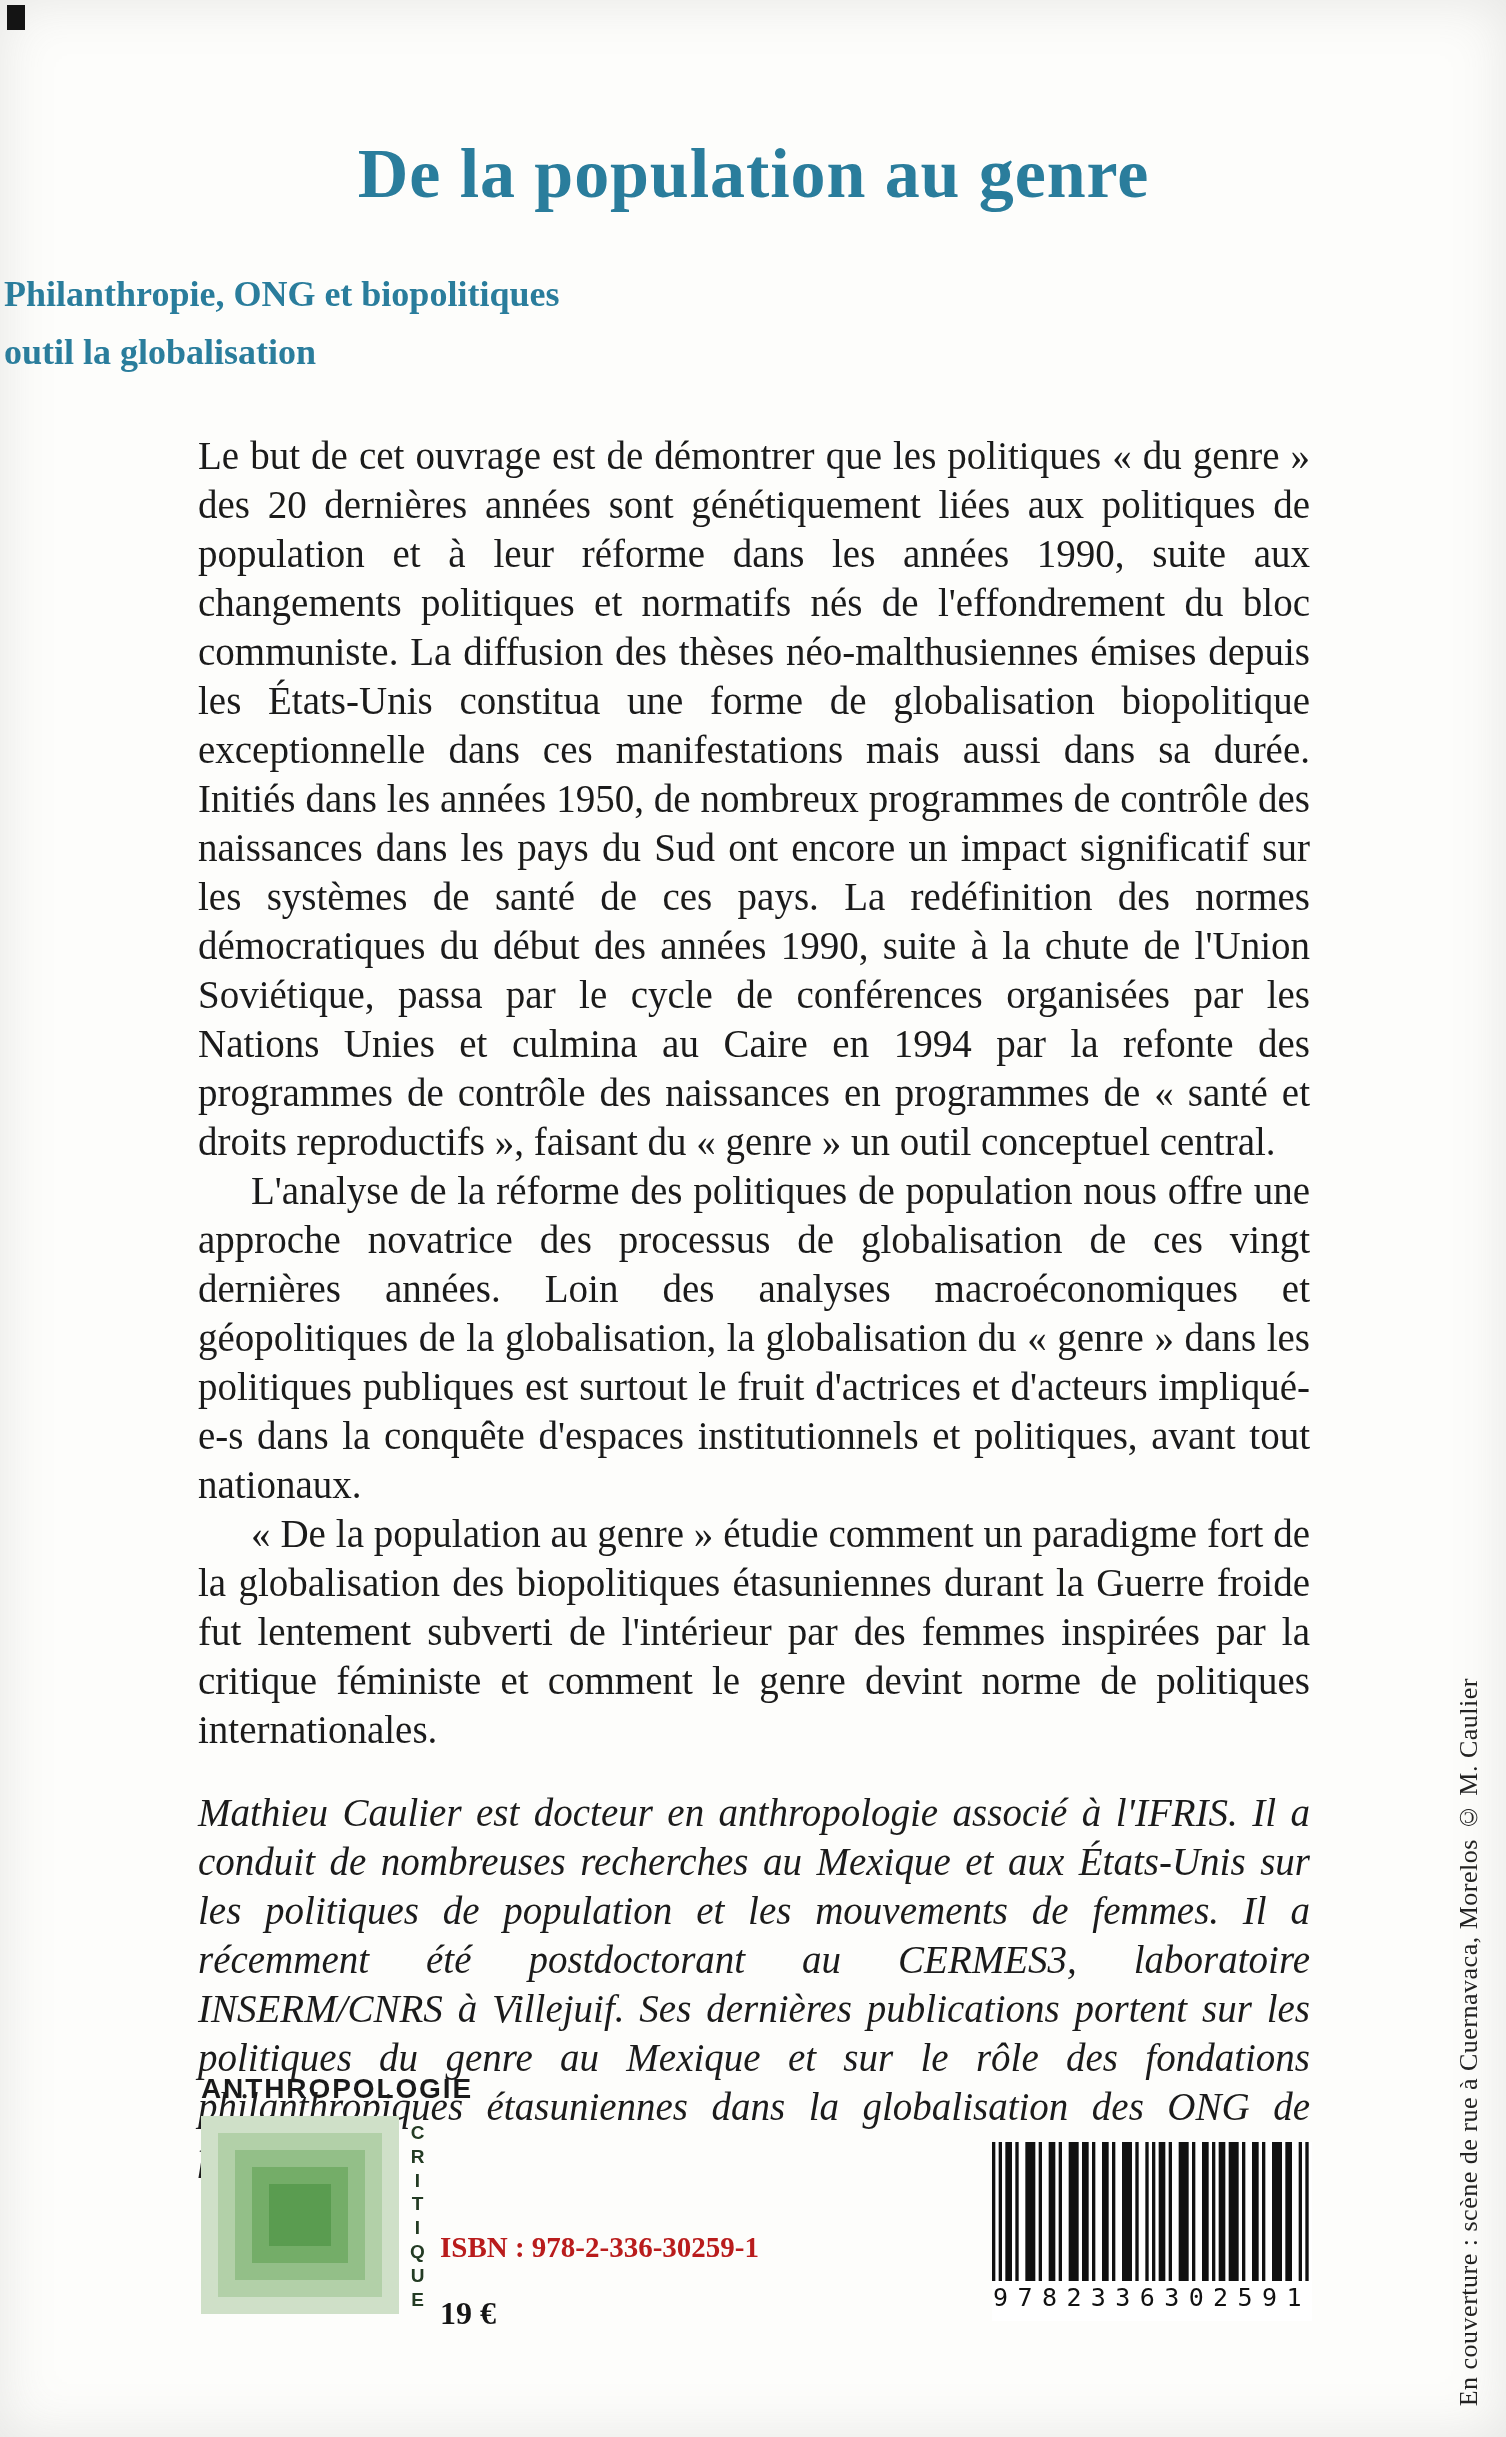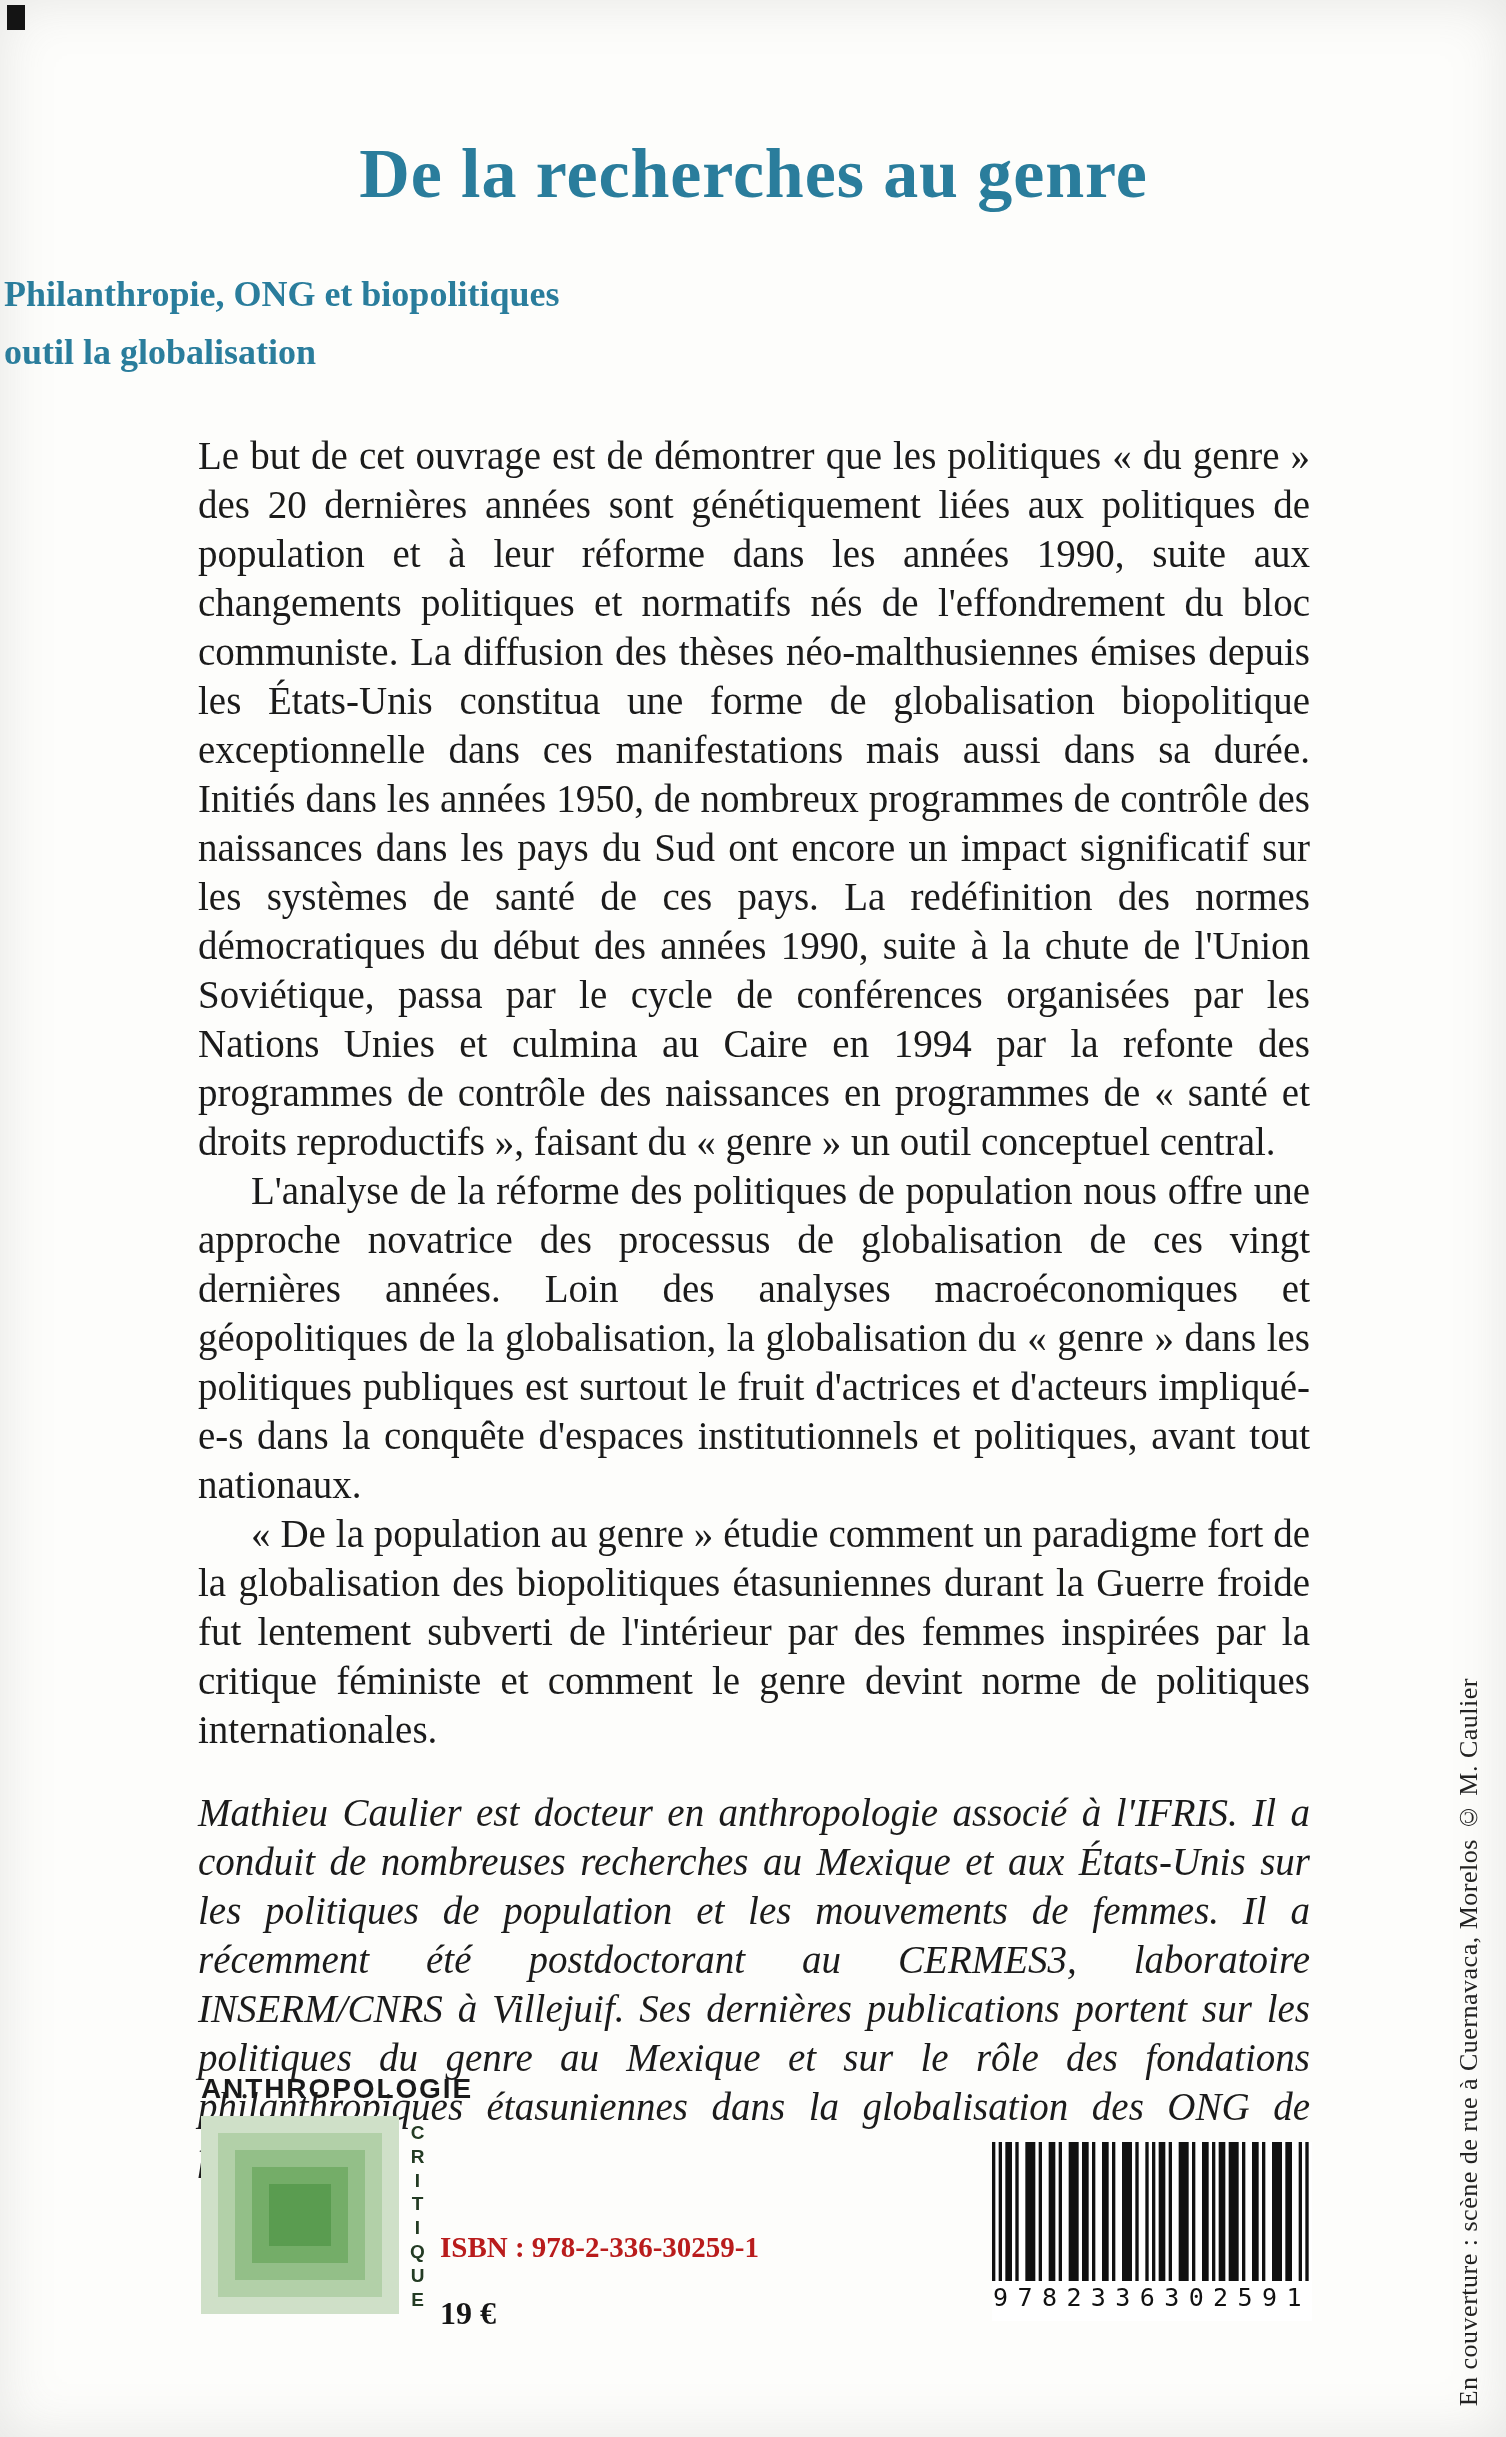--- a/index.html
+++ b/index.html
@@ -98,21 +98,21 @@
     letter-spacing: 0.5px;
   }
 </style>
 </head>
 <body>
 
 <div class="page">
 
   <div class="scan-artifact"></div>
 
-  <h1 class="title">De la recherches au genre</h1>
+  <h1 class="title">De la population au genre</h1>
 
   <div class="subtitle">
     <div>Philanthropie, ONG et biopolitiques</div>
     <div>outil la globalisation</div>
   </div>
 
   <div class="bodytext">
     <p>Le but de cet ouvrage est de démontrer que les politiques « du genre » des 20 dernières années sont génétiquement liées aux politiques de population et à leur réforme dans les années 1990, suite aux changements politiques et normatifs nés de l'effondrement du bloc communiste. La diffusion des thèses néo-malthusiennes émises depuis les États-Unis constitua une forme de globalisation biopolitique exceptionnelle dans ces manifestations mais aussi dans sa durée. Initiés dans les années 1950, de nombreux programmes de contrôle des naissances dans les pays du Sud ont encore un impact significatif sur les systèmes de santé de ces pays. La redéfinition des normes démocratiques du début des années 1990, suite à la chute de l'Union Soviétique, passa par le cycle de conférences organisées par les Nations Unies et culmina au Caire en 1994 par la refonte des programmes de contrôle des naissances en programmes de « santé et droits reproductifs », faisant du « genre » un outil conceptuel central.</p>
     <p class="indent">L'analyse de la réforme des politiques de population nous offre une approche novatrice des processus de globalisation de ces vingt dernières années. Loin des analyses macroéconomiques et géopolitiques de la globalisation, la globalisation du « genre » dans les politiques publiques est surtout le fruit d'actrices et d'acteurs impliqué-e-s dans la conquête d'espaces institutionnels et politiques, avant tout nationaux.</p>
     <p class="indent">« De la population au genre » étudie comment un paradigme fort de la globalisation des biopolitiques étasuniennes durant la Guerre froide fut lentement subverti de l'intérieur par des femmes inspirées par la critique féministe et comment le genre devint norme de politiques internationales.</p>

